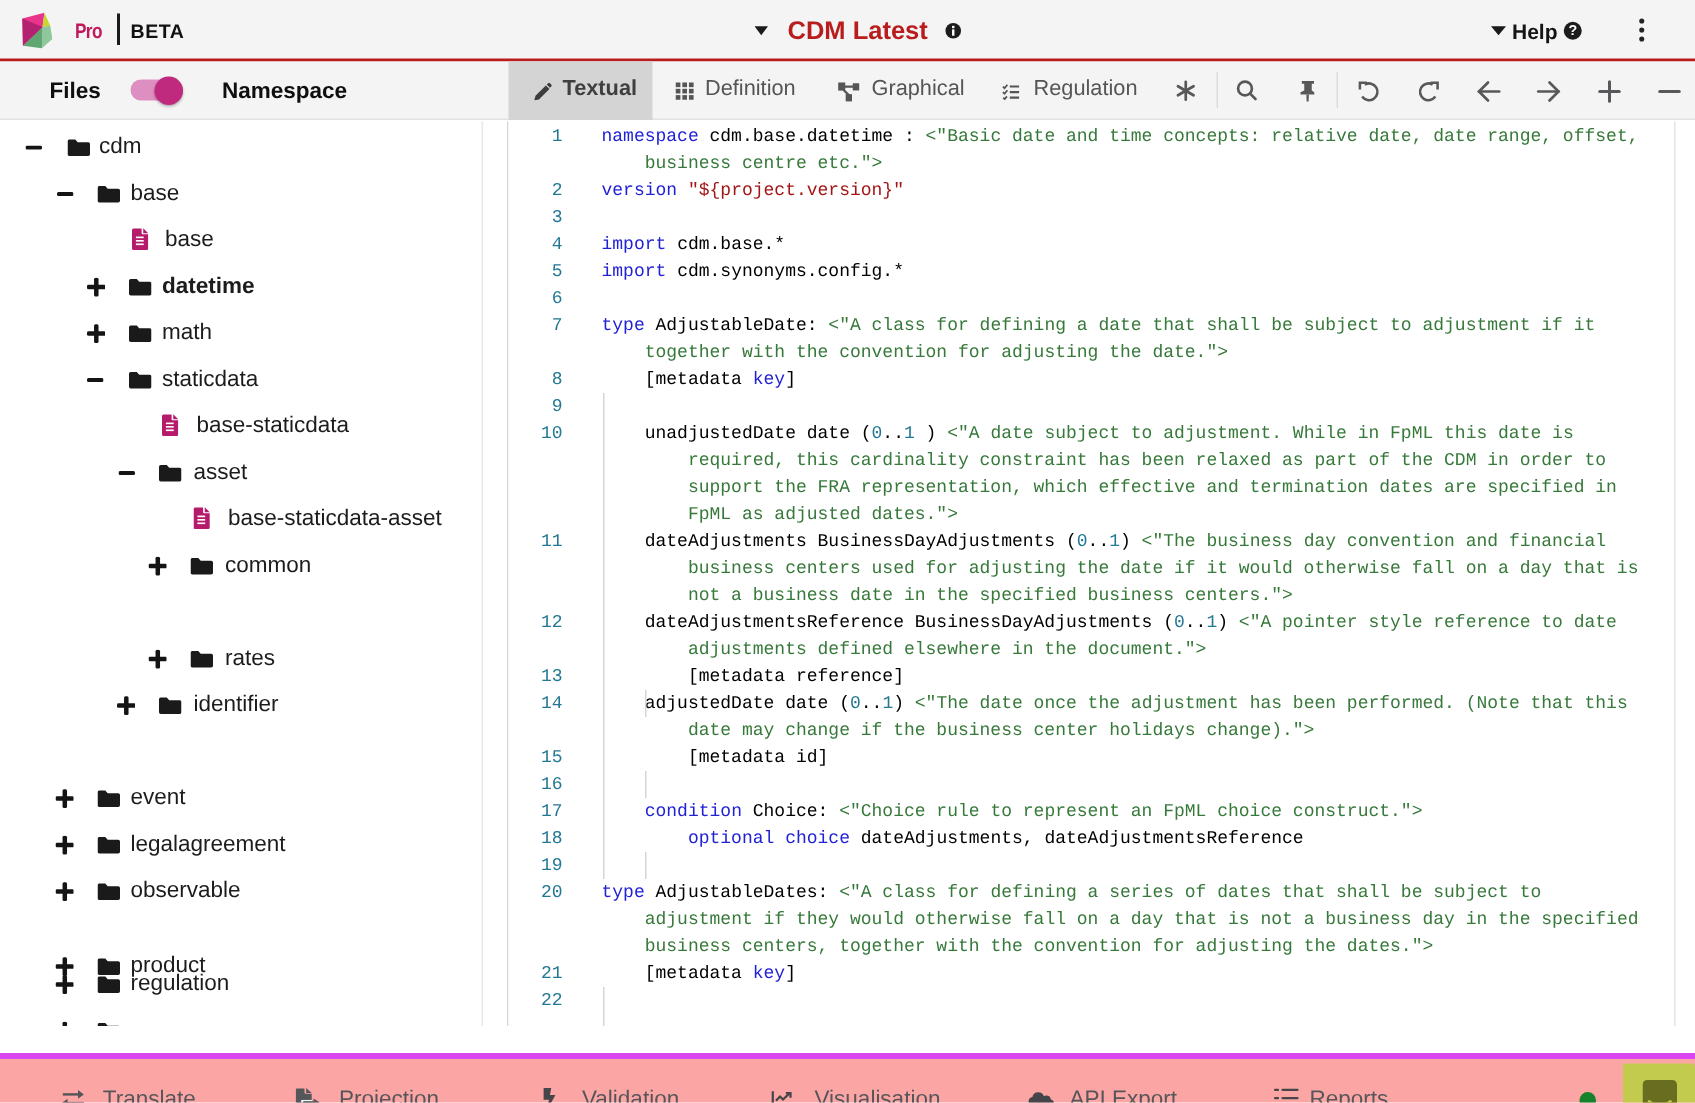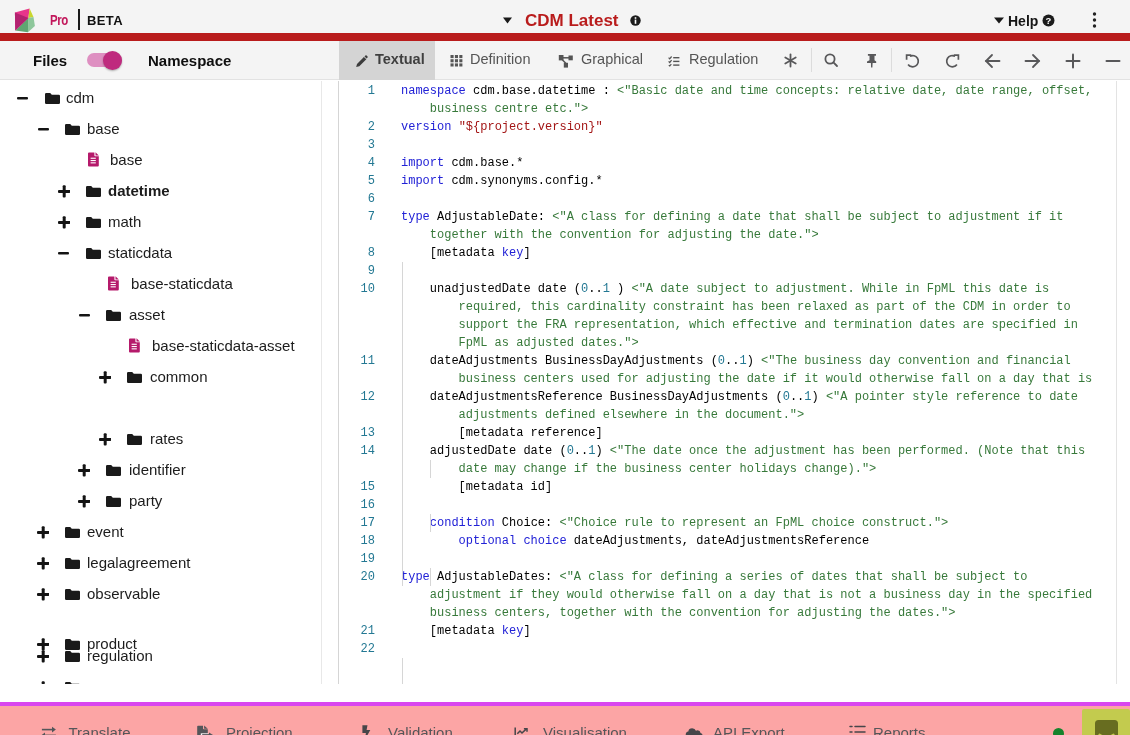--- a/index.html
+++ b/index.html
@@ -2,21 +2,21 @@
 <html><head>
 <meta charset="utf-8">
 <style>
   * { margin:0; padding:0; box-sizing:border-box; }
   html,body { width:1130px; height:735px; overflow:hidden; }
   body { font-family:"Liberation Sans", sans-serif; position:relative; background:#fff; }
   .abs { position:absolute; }
 
   
   #topbar { position:absolute; left:0; top:0; width:1130px; height:41px;
-    background:#f4f4f4; border-bottom:8px solid #b91c1c; }
+    background:#f4f4f4; border-bottom:2px solid #b91c1c; }
   #pro { position:absolute; left:50px; top:12px; color:#c2185b; font-size:14px; font-weight:bold; letter-spacing:-0.5px; transform:scaleX(0.82); transform-origin:left center; display:inline-block;}
   #tsep { position:absolute; left:78px; top:9px; width:1.5px; height:21px; background:#1a1a1a; }
   #beta { position:absolute; left:87px; top:13px; color:#111; font-size:13px; font-weight:bold; letter-spacing:0.4px;}
   #cdmtitle { position:absolute; left:525px; top:11px; color:#b91c1c; font-size:17px; font-weight:bold; }
   #helptxt { position:absolute; left:1008px; top:13px; color:#151515; font-size:14px; font-weight:bold; }
 
   
   #toolbar { position:absolute; left:0; top:41px; width:1130px; height:39px;
     background:#f4f4f4; border-bottom:1px solid #e2e2e2; }
   #files { position:absolute; left:33px; top:11px; font-size:15px; font-weight:bold; color:#0f0f0f;}
@@ -323,30 +323,20 @@
     </div>
 <div class="trow" style="top:373.5px;">
       <svg class="ticon" style="left:78px; top:9px;" width="12.4" height="13" viewBox="0 0 12.4 13">
         <rect x="0" y="4.9" width="12.4" height="3" rx="1" fill="#141414"></rect>
         <rect x="4.7" y="0.2" width="3" height="12.4" rx="1" fill="#141414"></rect>
       </svg>
       <svg class="ticon" style="left:106px;" width="15" height="13" viewBox="0 0 15 13">
         <path d="M0 2.2 Q0 1 1.2 1 L5.2 1 L6.8 2.8 L13.8 2.8 Q15 2.8 15 4 L15 10.8 Q15 12 13.8 12 L1.2 12 Q0 12 0 10.8 Z" fill="#1a1a1a"></path>
       </svg>
       <span class="lbl" style="left:129px;">identifier</span>
-    </div>
-<div class="trow" style="top:404.5px;">
-      <svg class="ticon" style="left:78px; top:9px;" width="12.4" height="13" viewBox="0 0 12.4 13">
-        <rect x="0" y="4.9" width="12.4" height="3" rx="1" fill="#141414"></rect>
-        <rect x="4.7" y="0.2" width="3" height="12.4" rx="1" fill="#141414"></rect>
-      </svg>
-      <svg class="ticon" style="left:106px;" width="15" height="13" viewBox="0 0 15 13">
-        <path d="M0 2.2 Q0 1 1.2 1 L5.2 1 L6.8 2.8 L13.8 2.8 Q15 2.8 15 4 L15 10.8 Q15 12 13.8 12 L1.2 12 Q0 12 0 10.8 Z" fill="#1a1a1a"></path>
-      </svg>
-      <span class="lbl" style="left:129px;">party</span>
     </div>
 <div class="trow" style="top:435.5px;">
       <svg class="ticon" style="left:37px; top:9px;" width="12.4" height="13" viewBox="0 0 12.4 13">
         <rect x="0" y="4.9" width="12.4" height="3" rx="1" fill="#141414"></rect>
         <rect x="4.7" y="0.2" width="3" height="12.4" rx="1" fill="#141414"></rect>
       </svg>
       <svg class="ticon" style="left:65px;" width="15" height="13" viewBox="0 0 15 13">
         <path d="M0 2.2 Q0 1 1.2 1 L5.2 1 L6.8 2.8 L13.8 2.8 Q15 2.8 15 4 L15 10.8 Q15 12 13.8 12 L1.2 12 Q0 12 0 10.8 Z" fill="#1a1a1a"></path>
       </svg>
       <span class="lbl" style="left:87px;">event</span>
@@ -416,20 +406,21 @@
 <div class="cl"><span class="ln">7</span><span class="ct"><span class="k">type</span> AdjustableDate: <span class="d">&lt;"A class for defining a date that shall be subject to adjustment if it</span></span></div>
 <div class="cl"><span class="ln"></span><span class="ct">    <span class="d">together with the convention for adjusting the date."&gt;</span></span></div>
 <div class="cl"><span class="ln">8</span><span class="ct">    [metadata <span class="k">key</span>]</span></div>
 <div class="cl"><span class="ln">9</span><span class="ct"></span></div>
 <div class="cl"><span class="ln">10</span><span class="ct">    unadjustedDate date (<span class="n">0</span>..<span class="n">1</span> ) <span class="d">&lt;"A date subject to adjustment. While in FpML this date is</span></span></div>
 <div class="cl"><span class="ln"></span><span class="ct">        <span class="d">required, this cardinality constraint has been relaxed as part of the CDM in order to</span></span></div>
 <div class="cl"><span class="ln"></span><span class="ct">        <span class="d">support the FRA representation, which effective and termination dates are specified in</span></span></div>
 <div class="cl"><span class="ln"></span><span class="ct">        <span class="d">FpML as adjusted dates."&gt;</span></span></div>
 <div class="cl"><span class="ln">11</span><span class="ct">    dateAdjustments BusinessDayAdjustments (<span class="n">0</span>..<span class="n">1</span>) <span class="d">&lt;"The business day convention and financial</span></span></div>
 <div class="cl"><span class="ln"></span><span class="ct">        <span class="d">business centers used for adjusting the date if it would otherwise fall on a day that is</span></span></div>
+<div class="cl"><span class="ln"></span><span class="ct">        <span class="d">not a business date in the specified business centers."&gt;</span></span></div>
 <div class="cl"><span class="ln">12</span><span class="ct">    dateAdjustmentsReference BusinessDayAdjustments (<span class="n">0</span>..<span class="n">1</span>) <span class="d">&lt;"A pointer style reference to date</span></span></div>
 <div class="cl"><span class="ln"></span><span class="ct">        <span class="d">adjustments defined elsewhere in the document."&gt;</span></span></div>
 <div class="cl"><span class="ln">13</span><span class="ct">        [metadata reference]</span></div>
 <div class="cl"><span class="ln">14</span><span class="ct">    adjustedDate date (<span class="n">0</span>..<span class="n">1</span>) <span class="d">&lt;"The date once the adjustment has been performed. (Note that this</span></span></div>
 <div class="cl"><span class="ln"></span><span class="ct">        <span class="d">date may change if the business center holidays change)."&gt;</span></span></div>
 <div class="cl"><span class="ln">15</span><span class="ct">        [metadata id]</span></div>
 <div class="cl"><span class="ln">16</span><span class="ct"></span></div>
 <div class="cl"><span class="ln">17</span><span class="ct">    <span class="k">condition</span> Choice: <span class="d">&lt;"Choice rule to represent an FpML choice construct."&gt;</span></span></div>
 <div class="cl"><span class="ln">18</span><span class="ct">        <span class="k">optional</span> <span class="k">choice</span> dateAdjustments, dateAdjustmentsReference</span></div>
 <div class="cl"><span class="ln">19</span><span class="ct"></span></div>

